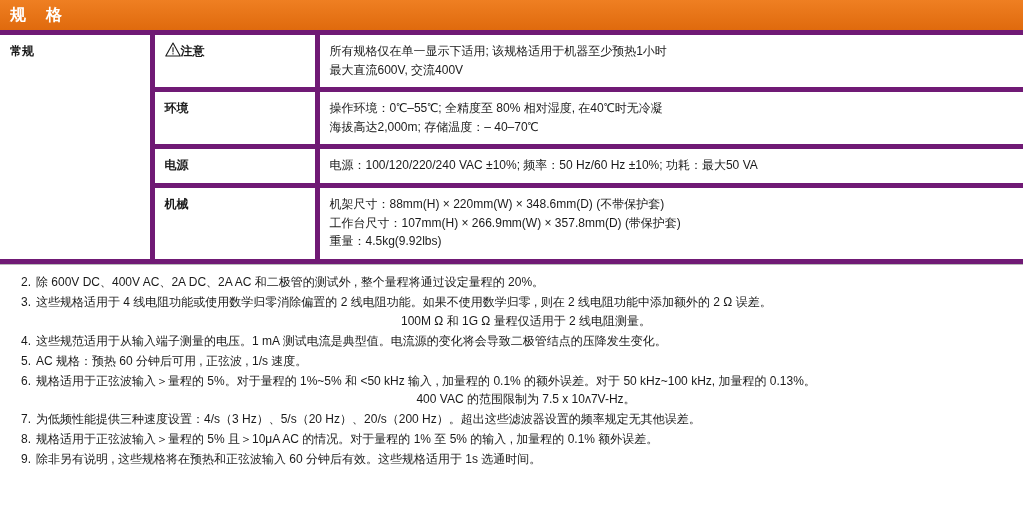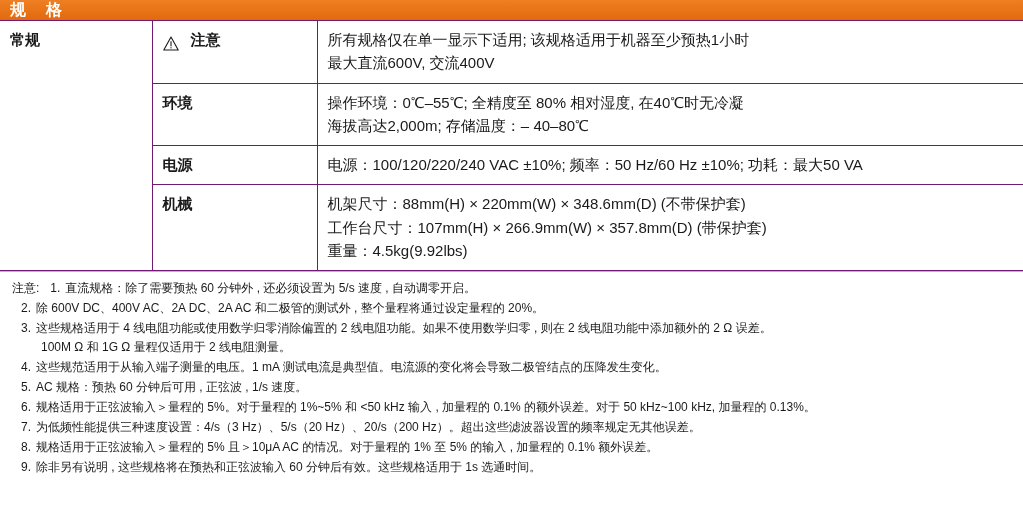--- a/index.html
+++ b/index.html
@@ -14,66 +14,66 @@
     color: #1a1a1a;
     overflow: hidden;
   }
   .page {
     position: relative;
     width: 1023px;
     height: 529px;
   }
   
   .header-bar {
-    height: 20px;
+    height: 30px;
     background: #e8731c;
     background: linear-gradient(180deg, #ef7f22 0%, #e06a0d 100%);
     display: flex;
     align-items: center;
     padding-left: 10px;
     box-sizing: border-box;
   }
   .header-title {
     color: #ffffff;
     font-size: 16px;
     font-weight: bold;
     letter-spacing: 2px;
   }
   
   .spec-table {
     width: 1023px;
     border-collapse: collapse;
     table-layout: fixed;
   }
   .spec-table td {
-    border: 1px solid #701a75;
+    border: 5px solid #701a75;
     vertical-align: top;
     padding: 7px 10px 8px 10px;
-    font-size: 15px;
+    font-size: 12px;
     line-height: 1.55;
   }
   .col-cat { width: 152px; }
   .col-sub { width: 165px; }
   .cat-cell {
     font-weight: bold;
     font-size: 13px;
     border-left: none !important;
   }
   .sub-cell {
     font-weight: bold;
     font-size: 13px;
   }
   .val-cell {
     border-right: none !important;
     margin-left: 16px;
   }
   .warn-head {
     display: flex;
-    align-items: flex-end;
-    gap: 12px;
+    align-items: flex-start;
+    gap: 0;
   }
   .warn-icon {
     display: inline-block;
     width: 16px;
     height: 15px;
     position: relative;
     flex: 0 0 auto;
   }
   .warn-icon svg { display: block; }
   .line { display: block; white-space: nowrap; }
@@ -102,20 +102,21 @@
     text-align: right;
     padding-right: 5px;
     box-sizing: border-box;
   }
   .note-num.wide { width: 24px; }
   .note-text {
     flex: 1 1 auto;
   }
   .note-cont {
     padding-left: 29px;
+    text-align: center;
   }
 </style>
 </head>
 <body>
 
 <div class="page">
 
   <div class="header-bar">
     <span class="header-title">规　格</span>
   </div>
@@ -143,21 +144,21 @@
         </td>
         <td class="val-cell">
           <span class="line">所有规格仅在单一显示下适用; 该规格适用于机器至少预热1小时</span>
           <span class="line">最大直流600V, 交流400V</span>
         </td>
       </tr>
       <tr>
         <td class="sub-cell">环境</td>
         <td class="val-cell">
           <span class="line">操作环境：0℃–55℃; 全精度至 80% 相对湿度, 在40℃时无冷凝</span>
-          <span class="line">海拔高达2,000m;  存储温度：– 40–80℃</span>
+          <span class="line">海拔高达2,000m;  存储温度：– 40–70℃</span>
         </td>
       </tr>
       <tr>
         <td class="sub-cell">电源</td>
         <td class="val-cell">
           <span class="line">电源：100/120/220/240 VAC ±10%; 频率：50 Hz/60 Hz ±10%; 功耗：最大50 VA</span>
         </td>
       </tr>
       <tr>
         <td class="sub-cell">机械</td>
@@ -165,25 +166,20 @@
           <span class="line">机架尺寸：88mm(H) × 220mm(W) × 348.6mm(D) (不带保护套)</span>
           <span class="line">工作台尺寸：107mm(H) × 266.9mm(W) × 357.8mm(D) (带保护套)</span>
           <span class="line">重量：4.5kg(9.92lbs)</span>
         </td>
       </tr>
     </tbody>
   </table>
 
   <div class="notes">
 
-    <div class="notes-first">
-      <span class="notes-label">注意:</span>
-      <span class="note-num">1.</span>
-      <span class="note-text">直流规格：除了需要预热 60 分钟外 , 还必须设置为 5/s 速度 , 自动调零开启。</span>
-    </div>
 
     <div class="note-row">
       <span class="note-num">2.</span>
       <span class="note-text">除 600V DC、400V AC、2A DC、2A AC 和二极管的测试外 , 整个量程将通过设定量程的 20%。</span>
     </div>
 
     <div class="note-row">
       <span class="note-num">3.</span>
       <span class="note-text">这些规格适用于 4 线电阻功能或使用数学归零消除偏置的 2 线电阻功能。如果不使用数学归零 , 则在 2 线电阻功能中添加额外的 2 Ω 误差。</span>
     </div>
@@ -196,20 +192,21 @@
 
     <div class="note-row">
       <span class="note-num">5.</span>
       <span class="note-text">AC 规格：预热 60 分钟后可用 , 正弦波 , 1/s 速度。</span>
     </div>
 
     <div class="note-row">
       <span class="note-num">6.</span>
       <span class="note-text">规格适用于正弦波输入＞量程的 5%。对于量程的 1%~5% 和 &lt;50 kHz 输入 , 加量程的 0.1% 的额外误差。对于 50 kHz~100 kHz, 加量程的 0.13%。</span>
     </div>
+    <div class="note-cont">400 VAC 的范围限制为 7.5 x 10ʌ7V-Hz。</div>
 
     <div class="note-row">
       <span class="note-num">7.</span>
       <span class="note-text">为低频性能提供三种速度设置：4/s（3 Hz）、5/s（20 Hz）、20/s（200 Hz）。超出这些滤波器设置的频率规定无其他误差。</span>
     </div>
 
     <div class="note-row">
       <span class="note-num">8.</span>
       <span class="note-text">规格适用于正弦波输入＞量程的 5% 且＞10μA AC 的情况。对于量程的 1% 至 5% 的输入 , 加量程的 0.1% 额外误差。</span>
     </div>

